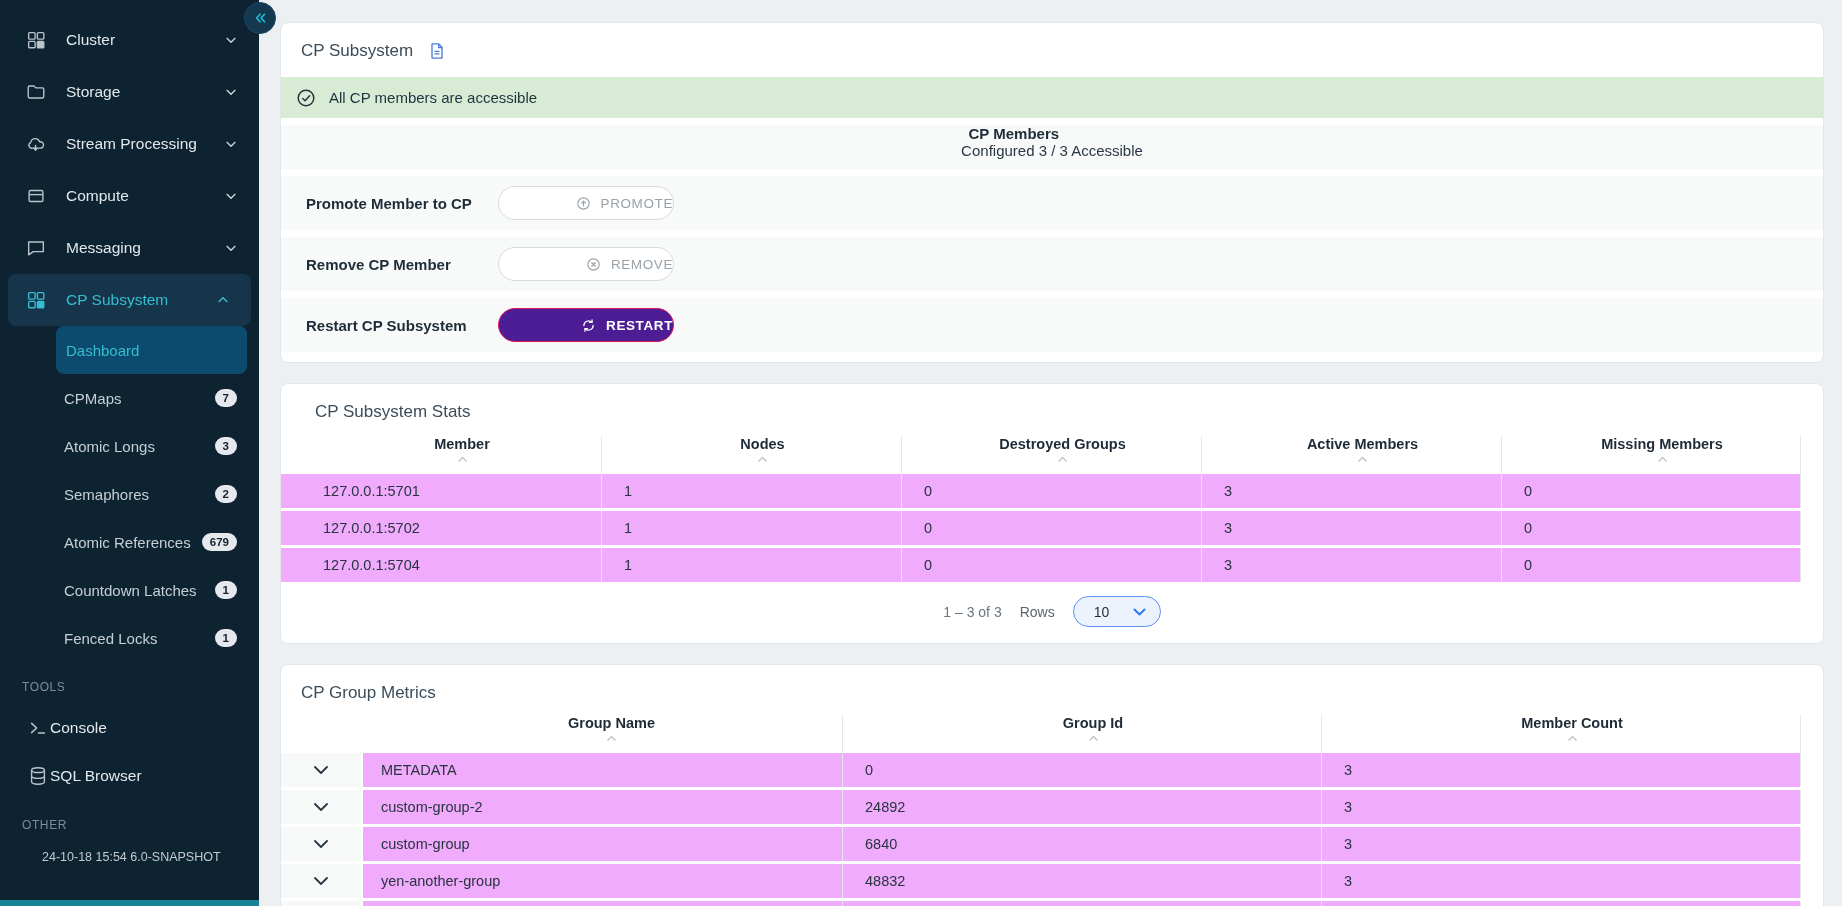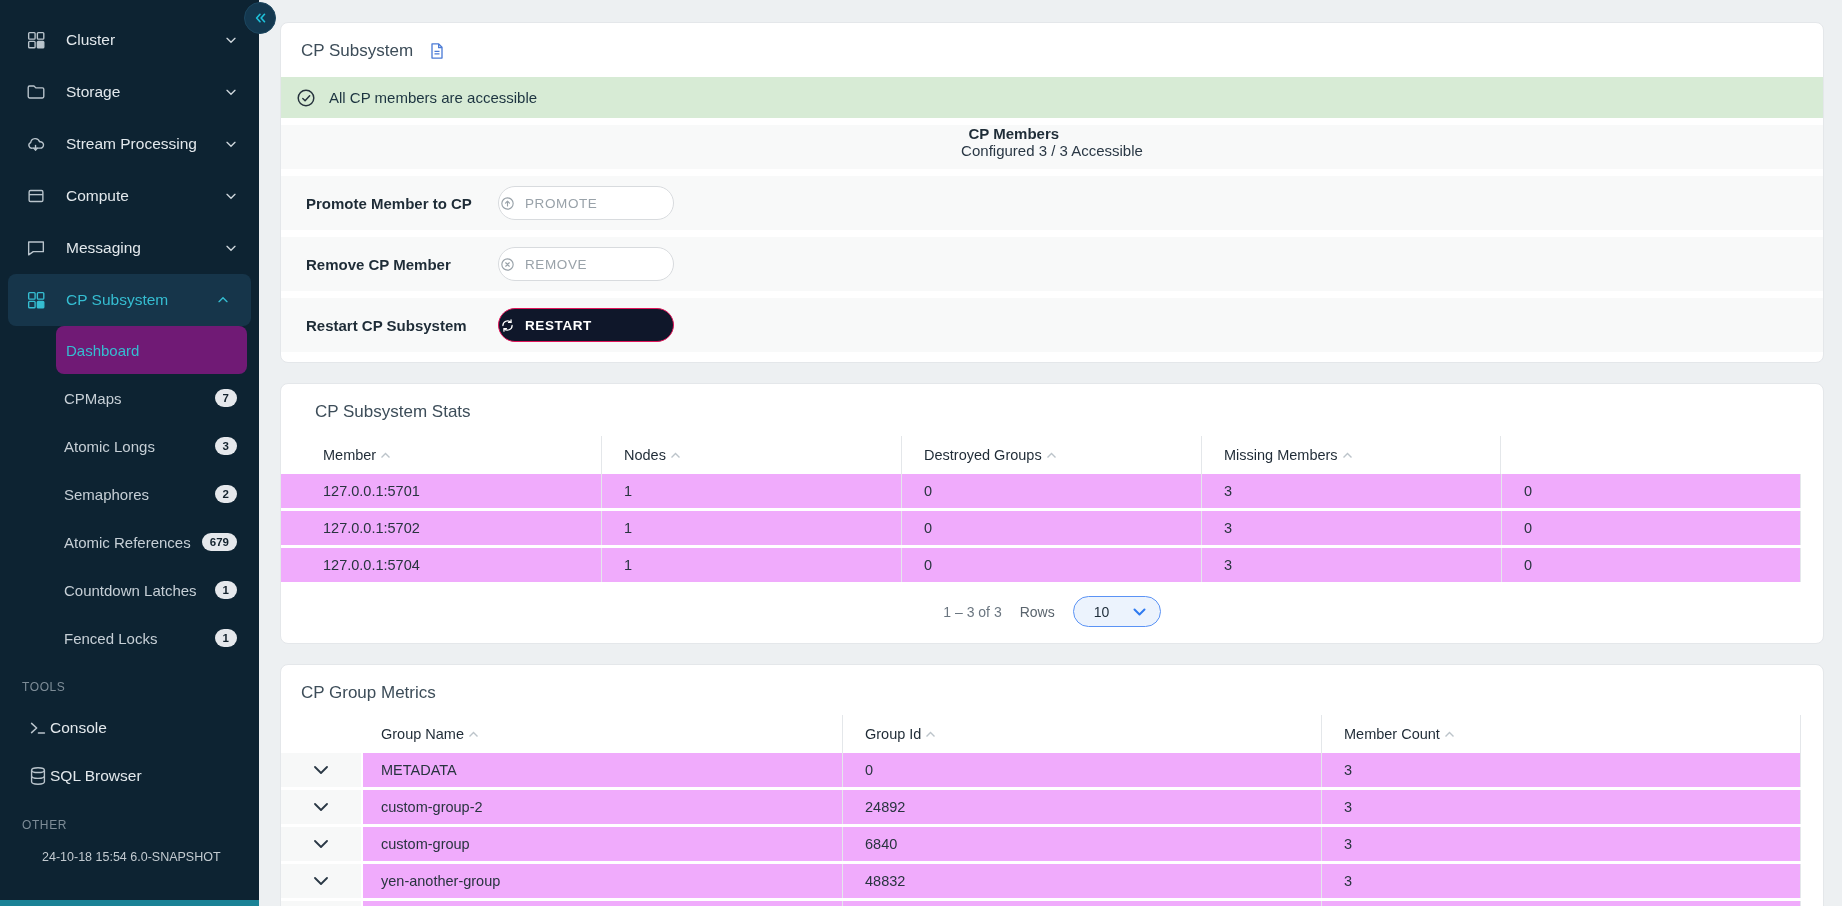--- a/index.html
+++ b/index.html
@@ -24,21 +24,21 @@
   .side-item.active {
     background: #16354a; border-radius: 8px; margin: 0 8px; padding-left: 16px; height: 52px;
   }
   .side-item.active .slabel, .side-item.active .sicon, .side-item.active .chev { color: #35bdd1; }
   .sub-item {
     display: flex; align-items: center; height: 48px;
     padding-left: 64px; cursor: pointer; color: #c6cfd6;
   }
   .sub-item .sublabel { font-size: 15px; color: inherit; }
   .sub-item.active {
-    background: #701a75; border-radius: 8px;
+    background: #0c4a6e; border-radius: 8px;
     margin-left: 56px; margin-right: 12px; padding-left: 10px;
     color: #35bdd1;
   }
   .badge {
     margin-left: auto; margin-right: 22px;
     background: #e5e8ec; color: #13222d;
     font-size: 11.5px; font-weight: bold;
     border-radius: 10px; padding: 3px 8px; min-width: 22px; text-align: center;
   }
   .section-head {
@@ -72,32 +72,33 @@
   .banner-text { margin-left: 12px; font-size: 15px; color: #1c3440; }
   .action-row {
     display: flex; align-items: center; background: #f8f9f9; margin-top: 7px;
   }
   .action-row.first { height: 44px; flex-direction: column; }
   .action-row.tall { height: 54px; }
   .row-label { width: 217px; padding-left: 25px; font-weight: bold; font-size: 15px; color: #1e2c37; }
   .row-value { font-size: 15px; color: #2a3845; }
   .pill-btn {
     width: 176px; height: 34px; border-radius: 17px;
-    display: flex; align-items: center; justify-content: flex-start; gap: 9px;
+    display: flex; align-items: center; justify-content: flex-end; gap: 9px;
     font-size: 13.5px; letter-spacing: 0.6px; cursor: pointer;
     border: 1px solid #d8dbde; background: #ffffff; color: #99a2a9;
   }
   .pill-btn .bicon { display: flex; }
-  .pill-btn.primary { background: #0f172a; border-color: #e0155a; color: #ffffff; font-weight: bold; }
+  .pill-btn.primary { background: #4c1d95; border-color: #e0155a; color: #ffffff; font-weight: bold; }
   
   .stats-grid { display: grid; grid-template-columns: 320px 300px 300px 300px 300px; }
   .th {
     height: 38px; display: flex; align-items: center; gap: 4px;
-    font-size: 14.5px; font-weight: normal; color: #1f2b36; cursor: pointer;
+    font-size: 14.5px; font-weight: bold; color: #1f2b36; cursor: pointer;
     padding-left: 22px;
+    flex-direction: column;
   }
   .th.first { padding-left: 42px; }
   .th.bl, .td.bl { border-left: 1px solid #e4e7ea; }
   .th.br, .td.br { border-right: 1px solid #e4e7ea; }
   .caret { display: flex; }
   .trow { margin-bottom: 3px; }
   .td {
     height: 34px; background: #f0abfc; display: flex; align-items: center;
     font-size: 14.5px; color: #28343f; padding-left: 22px;
   }
@@ -378,20 +379,28 @@
           </span>
       </div>
       <div class="th bl">
         <span>Destroyed Groups</span>
         <span class="caret">
             <svg width="11" height="7" viewBox="0 0 11 7" fill="none" stroke="#bcc4ca" stroke-width="1.4">
               <path d="M1.5 5.5L5.5 1.5 9.5 5.5"></path>
             </svg>
           </span>
       </div>
+      <div class="th bl">
+        <span>Active Members</span>
+        <span class="caret">
+            <svg width="11" height="7" viewBox="0 0 11 7" fill="none" stroke="#bcc4ca" stroke-width="1.4">
+              <path d="M1.5 5.5L5.5 1.5 9.5 5.5"></path>
+            </svg>
+          </span>
+      </div>
       <div class="th bl br">
         <span>Missing Members</span>
         <span class="caret">
             <svg width="11" height="7" viewBox="0 0 11 7" fill="none" stroke="#bcc4ca" stroke-width="1.4">
               <path d="M1.5 5.5L5.5 1.5 9.5 5.5"></path>
             </svg>
           </span>
       </div>
     </div>
 

